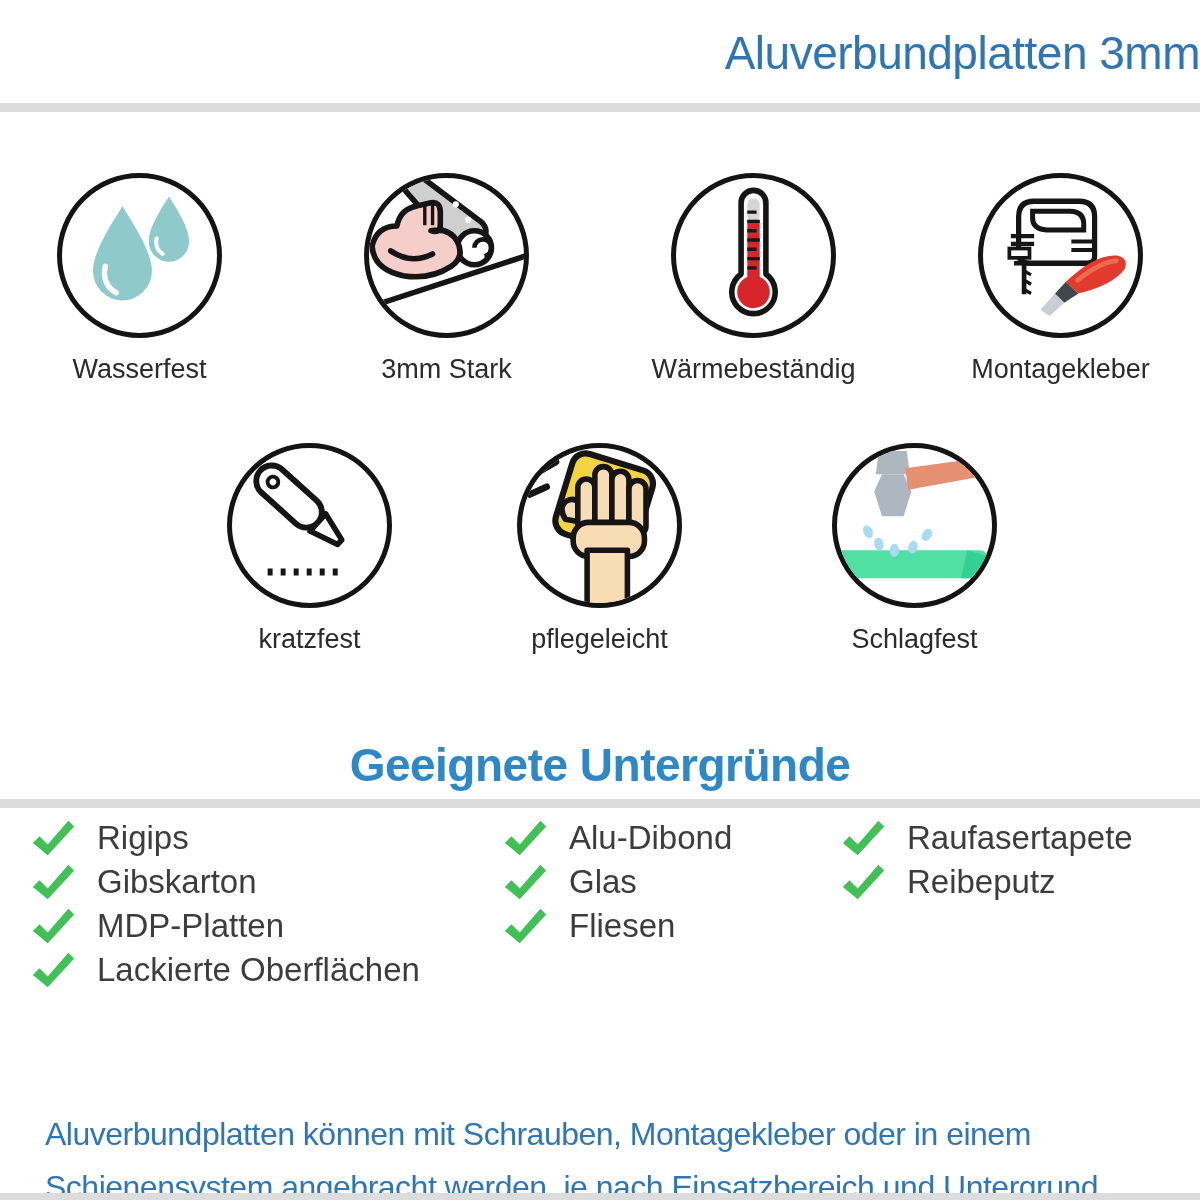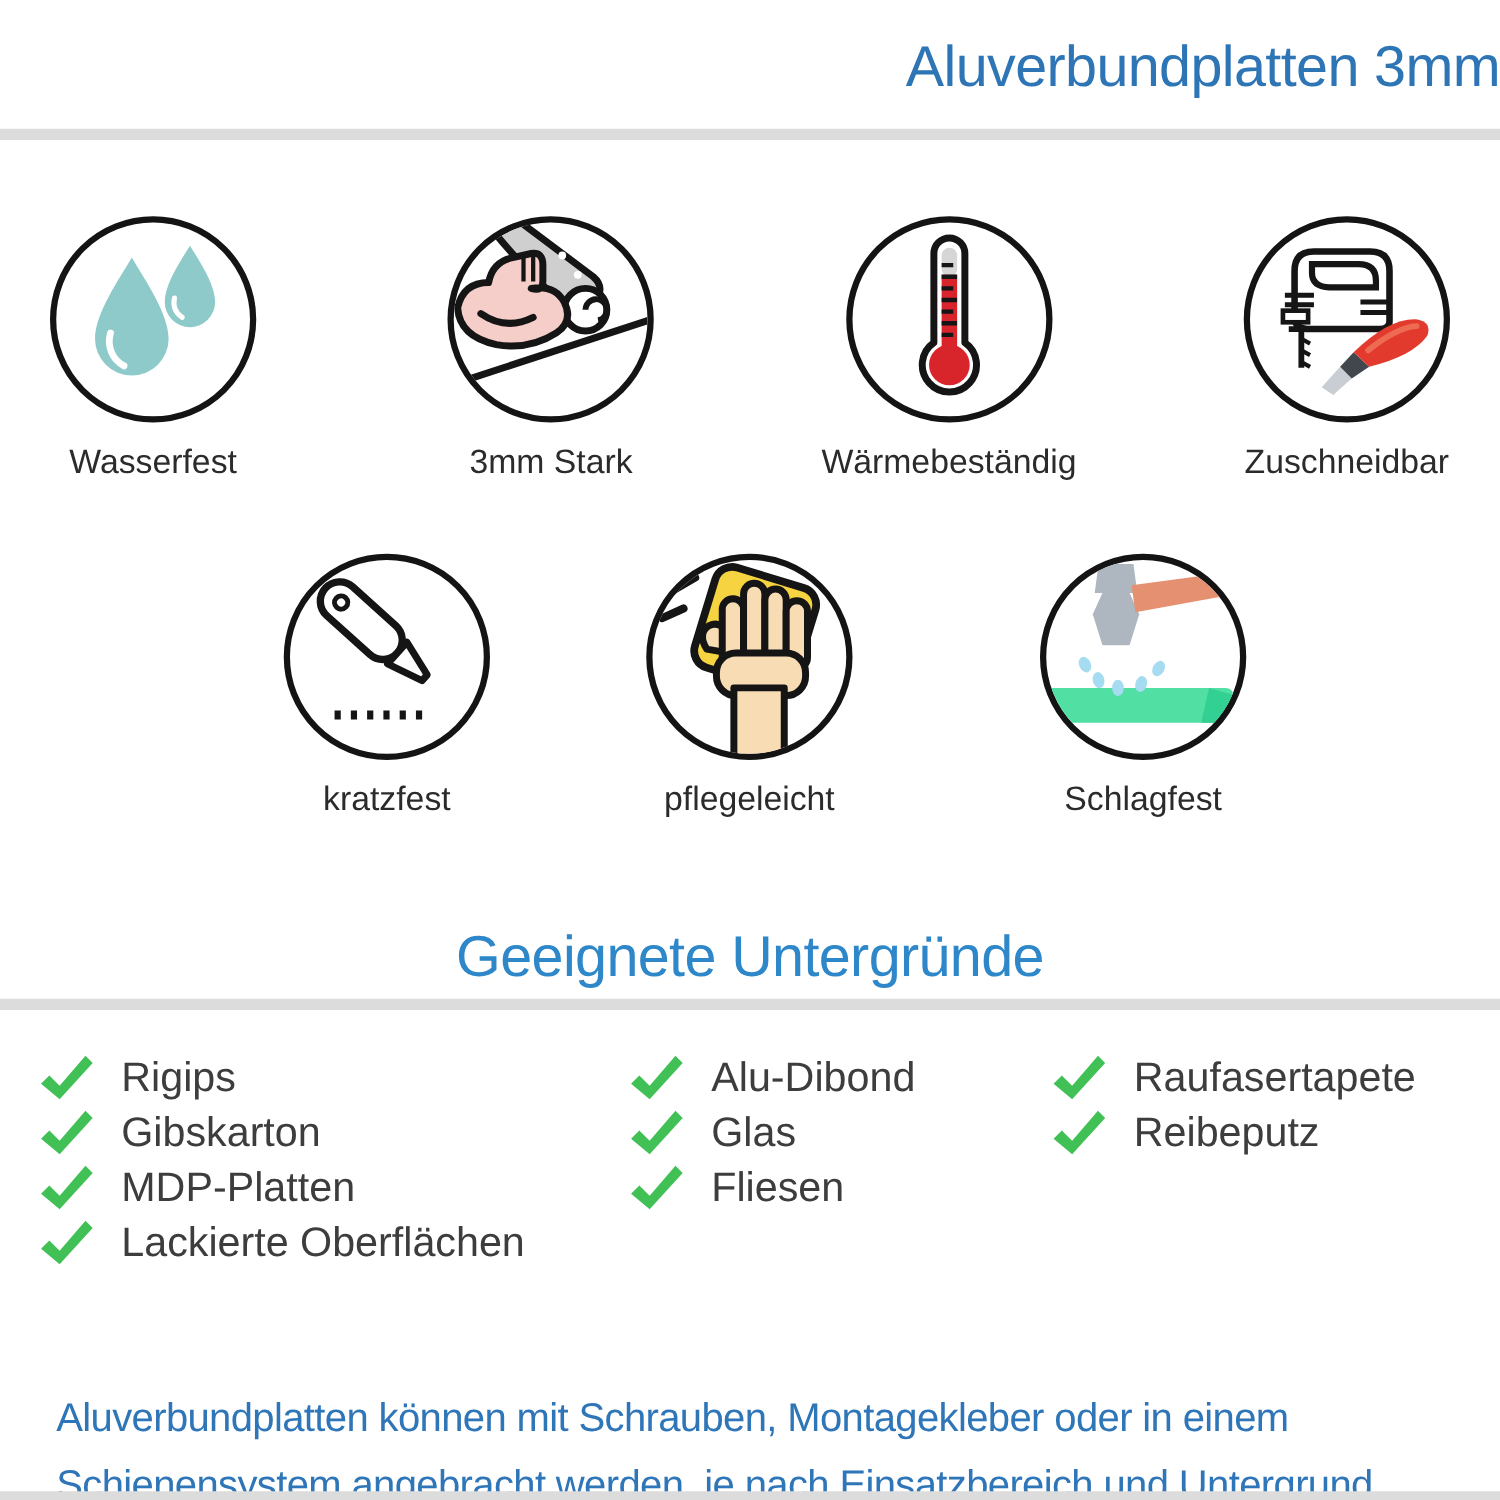--- a/index.html
+++ b/index.html
@@ -10,53 +10,53 @@
   .canvas { position:absolute; inset:0; }
 
   
   .main-title {
     position:absolute; top:26px; left:0; width:100%; text-align:right;
     font-size:46px; font-weight:400; letter-spacing:-0.5px;
     color:var(--title-blue,#2e75b6);
   }
   .section-title {
     position:absolute; top:738px; left:0; width:100%; text-align:center;
-    font-size:46px; font-weight:400; letter-spacing:-0.5px;
+    font-size:46px; font-weight:700; letter-spacing:-0.5px;
     color:var(--subtitle-blue,#2e87c9);
   }
 
   
   .divider { position:absolute; left:0; width:100%; height:9px; background:var(--divider-gray,#dcdcdc); }
   .divider-1 { top:103px; }
   .divider-2 { top:799px; }
   .divider-3 { top:1193px; height:7px; }
 
   
   .features-row1 {
     position:absolute; top:173px; left:0; right:0;
-    display:flex; justify-content:space-between; padding:0 40px;
+    display:flex; justify-content:space-between; padding:0 57px;
   }
   .features-row2 { position:absolute; top:443px; left:0; right:0; display:flex; }
   .features-row2 .feature:nth-child(1){ margin-left:227px; }
   .features-row2 .feature:nth-child(2){ margin-left:125px; }
   .features-row2 .feature:nth-child(3){ margin-left:150px; }
 
   .feature { width:165px; display:flex; flex-direction:column; align-items:center; flex:none; }
   .icon-circle {
     width:165px; height:165px; box-sizing:border-box; flex:none;
     border:5px solid #141414; border-radius:50%; background:#fff;
     position:relative; overflow:hidden;
   }
   .icon-circle svg { position:absolute; inset:0; width:100%; height:100%; }
   .feature-label {
     margin-top:16px; font-size:27px; color:var(--label-dark,#2b2b2b); white-space:nowrap;
   }
 
   
-  .checklist { position:absolute; top:840px; left:30px; right:15px; display:flex; align-items:flex-start; }
+  .checklist { position:absolute; top:816px; left:30px; right:15px; display:flex; align-items:flex-start; }
   .check-col { display:flex; flex-direction:column; }
   .check-col-1 { width:472px; }
   .check-col-2 { width:338px; }
   .check-col-3 { flex:1; }
   .check-item { display:flex; align-items:center; height:44px; }
   .check-item svg { width:47px; height:38px; margin-right:20px; flex:none; }
   .check-item-label { font-size:33px; color:var(--list-text,#3d3d3d); white-space:nowrap; }
 
   
   .footer { position:absolute; top:1102px; left:45px; right:30px; }
@@ -127,21 +127,21 @@
           <rect x="17" y="45.5" width="13" height="6" fill="#fff" stroke="#151515" stroke-width="2.4"></rect>
           <path d="M20 55 H47" stroke="#151515" stroke-width="3"></path>
           <path d="M26.5 55 V75" stroke="#151515" stroke-width="3"></path>
           <path d="M26.5 60 l4.5 2.5 M26.5 66 l4.5 2.5 M26.5 72 l4.5 2.5" stroke="#151515" stroke-width="2.2"></path>
           <path d="M37 85 L46.5 74.5 L52.5 80.5 L43 89 Z" fill="#c9ced4"></path>
           <path d="M46.5 74.5 L53.5 67 L61.5 74.5 L52.5 80.5 Z" fill="#42474e"></path>
           <path d="M53.5 67 Q72 49 86.5 50 Q94 51.5 91.5 58.5 Q84 69 61.5 74.5 Z" fill="#e23a2c"></path>
           <path d="M61 66 Q76 54 86 53.5" stroke="#ef6a52" stroke-width="3" fill="none" stroke-linecap="round"></path>
         </svg>
       </div>
-      <div class="feature-label">Zuschneidbar</div>
+      <div class="feature-label">Montagekleber</div>
     </div>
   </div>
 
   <div class="features-row2">
 
     <div class="feature">
       <div class="icon-circle">
         <svg viewBox="0 0 100 100">
           <g transform="rotate(42 42 36)">
             <rect x="10" y="26" width="50" height="20" rx="10" fill="#fff" stroke="#151515" stroke-width="3.8"></rect>

